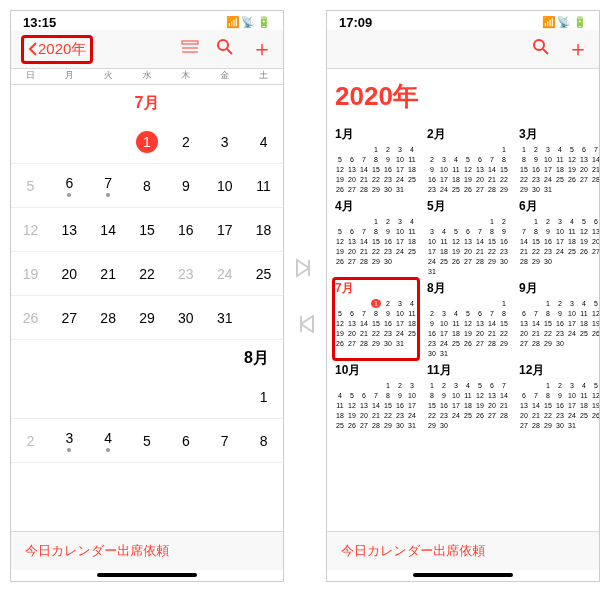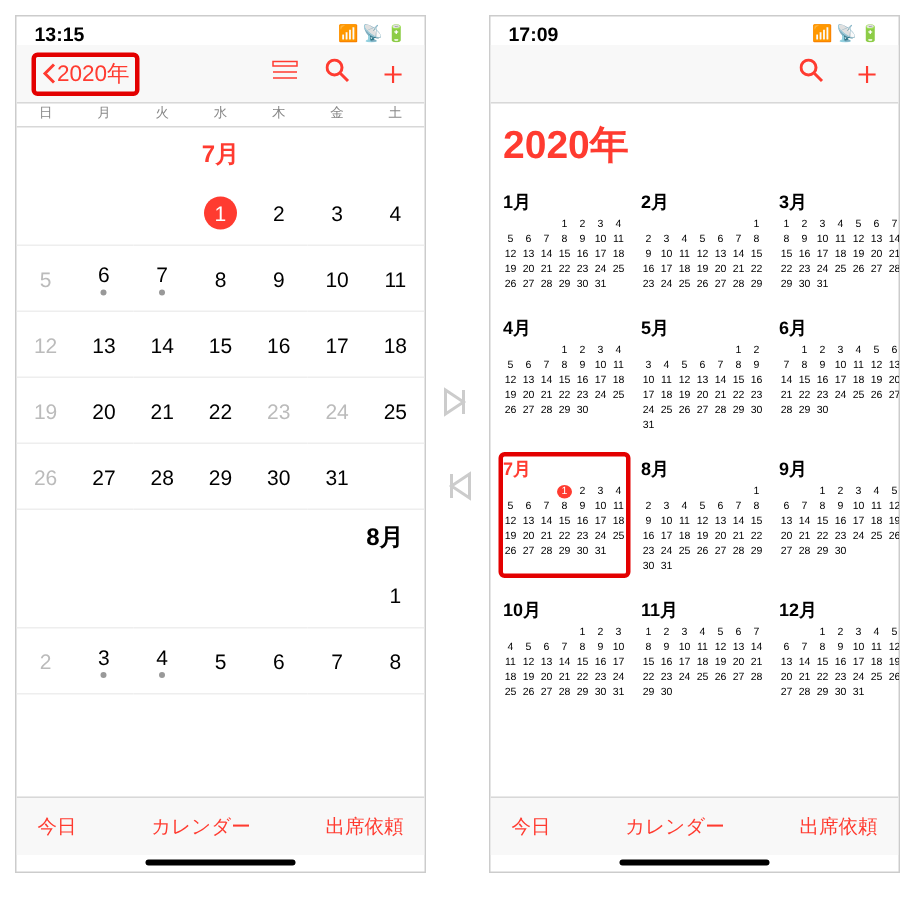--- a/index.html
+++ b/index.html
@@ -3,34 +3,34 @@
 <meta charset="utf-8">
 <style>
 body { margin:0; padding:10px; background:#fff; font-family:-apple-system,"Helvetica Neue",sans-serif; display:flex; align-items:center; gap:8px; }
 .phone { width:274px; height:570px; border:1px solid #ccc; background:#fff; display:flex; flex-direction:column; overflow:hidden; }
 .status { display:flex; justify-content:space-between; align-items:center; padding:4px 12px 0 12px; font-size:13px; font-weight:600;gap:34px; }
 .status-right { display:flex; gap:2px; align-items:center; font-size:11px; }
 .header { display:flex; align-items:center; justify-content:space-between; padding:4px 10px; border-bottom:1px solid #d8d8d8; background:#f8f8f8; }
 .hl-box { border:3px solid #e30000; border-radius:4px; padding:2px 4px; }
 .back { color:#ff3b30; font-size:15px; display:flex; align-items:center; }
 .hicons { display:flex; gap:18px; align-items:center; color:#ff3b30; }
-.footer { display:flex; justify-content:space-between; padding:10px 14px; border-top:1px solid #d8d8d8; font-size:13px; color:#ff3b30; background:#f8f8f8;margin-top:16px; }
+.footer { display:flex; padding:10px 14px; border-top:1px solid #d8d8d8; font-size:13px; color:#ff3b30; background:#f8f8f8;margin-top:16px; }
 .home-ind { align-self:center; width:100px; height:4px; background:#000; border-radius:3px; margin:3px 0 4px; }
 .body1 { flex:1; overflow:auto; }
 .month-hdr { display:flex; justify-content:center; color:#ff3b30; font-size:16px; font-weight:600; padding:8px 0 6px; }
 .month-hdr-right { display:flex; justify-content:flex-end; font-size:16px; font-weight:600; padding:8px 14px 6px; }
 .dow-row { display:grid; grid-template-columns:repeat(7,1fr); text-align:center; font-size:9px; color:#888; border-bottom:1px solid #d8d8d8; padding-bottom:2px; }
 .month-grid { display:grid; grid-template-columns:repeat(7,1fr); }
 .day { border-bottom:1px solid #eee; height:43px; display:flex; flex-direction:column; align-items:center; justify-content:center; font-size:14px; position:relative; }
 .day.gray { color:#bbb; }
 .day.today span { background:#ff3b30; color:#fff; width:22px; height:22px; border-radius:50%; display:flex; align-items:center; justify-content:center; }
 .day .dot { width:4px; height:4px; background:#999; border-radius:50%; margin-top:2px; }
 .body2 { flex:1; overflow:auto; padding:0 8px; }
 .year-title { font-size:26px; font-weight:700; color:#ff3b30; margin:10px 0 12px; }
-.year-grid { display:grid; grid-template-columns:repeat(3,1fr); gap:16px 10px; }
+.year-grid { display:grid; grid-template-columns:repeat(3,1fr); gap:4px 10px; }
 .mini { font-size:7px; }
 .mini-name { font-size:12px; font-weight:600; margin-bottom:2px; }
 .mini.cur .mini-name { color:#ff3b30; }
 .mini-wrap { position:relative; }
 .mini-wrap.hl { border:3px solid #e30000; border-radius:4px; margin:-3px; }
 .mini-grid { display:grid; grid-template-columns:repeat(7,10px); gap:1px 2px; font-size:7px; line-height:9px; }
 .mini-grid span { text-align:center; width:10px; }
 .mini-grid span.td { background:#ff3b30; color:#fff; border-radius:50%; }
 .arrows { display:flex; flex-direction:column; gap:30px; }
 .arrow { width:26px; height:26px; display:flex; align-items:center; justify-content:center; }

